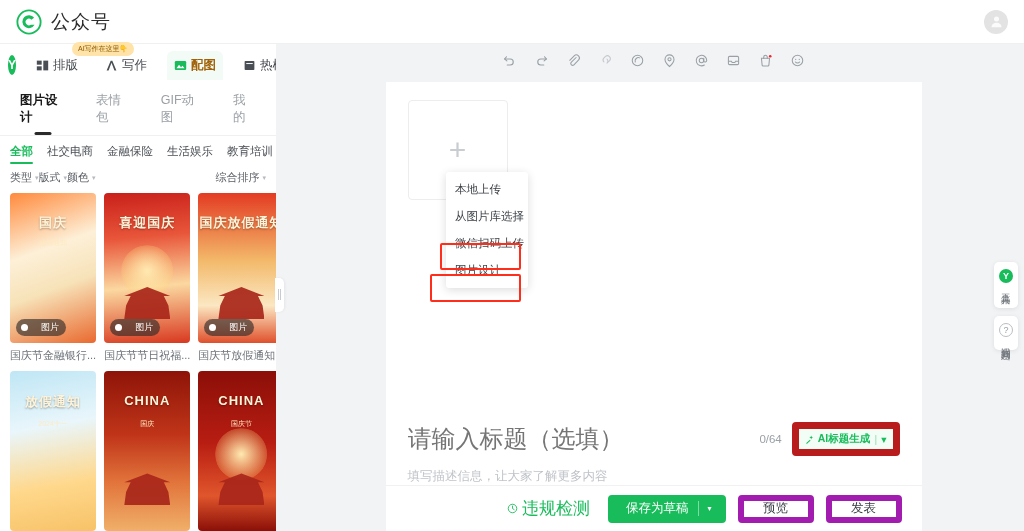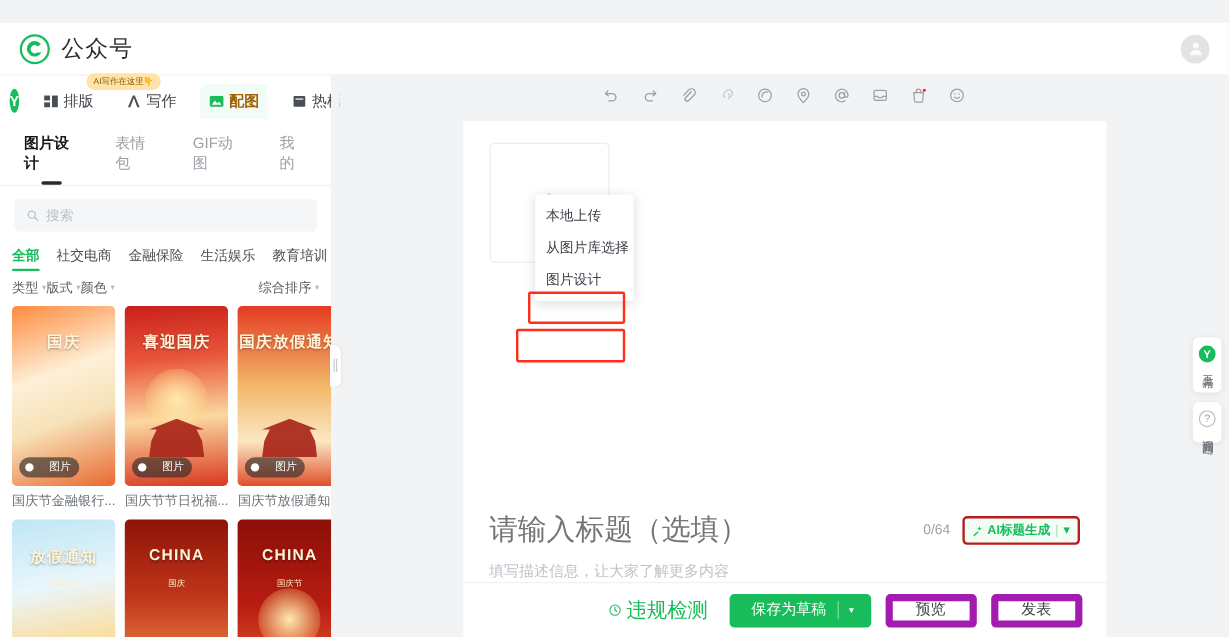--- a/index.html
+++ b/index.html
@@ -8,21 +8,21 @@
     overflow: hidden;
     font-family: "Liberation Sans", "DejaVu Sans", sans-serif;
     background: #f2f3f5;
     color: #333;
   }
   .app { position: relative; width: 1024px; height: 531px; display: flex; flex-direction: column; }
 
   
   .header {
     height: 44px; background: #fff; display: flex; align-items: center;
-    padding: 0 16px; flex: 0 0 44px; border-bottom: 1px solid #f0f0f0; margin-top: 19px;
+    padding: 0 16px; flex: 0 0 44px; border-bottom: 1px solid #f0f0f0;
   }
   .brand { display: flex; align-items: center; gap: 9px; }
   .brand-logo { width: 26px; height: 26px; }
   .brand-name { font-size: 19px; color: #2b2b2b; letter-spacing: 1px; font-weight: 500; }
   .header-spacer { flex: 1; }
   .avatar {
     width: 24px; height: 24px; border-radius: 50%; background: #e3e3e3;
     display: flex; align-items: center; justify-content: center;
   }
 
@@ -154,21 +154,21 @@
 
   .title-row {
     display: flex; align-items: center; gap: 10px; padding: 0 22px; margin-top: 22px;
   }
   .title-input {
     flex: 1; font-size: 24px; color: #c3c6ca; border: none; outline: none;
     font-family: inherit; background: transparent;
   }
   .counter { font-size: 11.5px; color: #9aa0a6; }
   .ai-title-btn {
-    display: flex; align-items: center; gap: 4px; border: 2px solid #b91c1c; background: #f2fdf6;
+    display: flex; align-items: center; gap: 4px; border: 7px solid #b91c1c; background: #f2fdf6;
     color: #18bc5b; font-size: 10.5px; padding: 3px 6px; border-radius: 4px; cursor: pointer; font-weight: 600;
   }
   .ai-title-btn .sep { color: #b7e8c8; }
   .desc-row { padding: 12px 22px 0 22px; font-size: 12.5px; color: #bfc3c8; }
 
   .canvas-footer {
     height: 46px; flex: 0 0 46px; display: flex; align-items: center; justify-content: flex-end;
     gap: 12px; padding: 0 20px; border-top: 1px solid #f1f1f1;
   }
   .check-link { display: flex; align-items: center; gap: 4px; color: #18bc5b; font-size: 17px; cursor: pointer; margin-right: 6px; }
@@ -194,21 +194,21 @@
   }
   .tb-logo { width: 14px; height: 14px; border-radius: 50%; background: #18bc5b; color:#fff;
     font-size: 9px; display:flex; align-items:center; justify-content:center; font-weight:bold; }
   .tb-q { width: 14px; height: 14px; border-radius: 50%; border: 1px solid #b9bec4; color:#9aa0a6;
     font-size: 9px; display:flex; align-items:center; justify-content:center; }
   .tb-text { font-size: 9.5px; color: #70757b; writing-mode: vertical-rl; letter-spacing: 1px; line-height: 1.2; }
   .tb-arrow { color: #c3c7cc; font-size: 9px; }
 
   
   .dropdown {
-    position: absolute; left: 446px; top: 162px; width: 82px; background: #fff;
+    position: absolute; left: 446px; top: 172px; width: 82px; background: #fff;
     box-shadow: 0 2px 10px rgba(0,0,0,.14); border-radius: 3px; z-index: 60; padding: 4px 0;
   }
   .dd-item {
     font-size: 11.5px; color: #3a3f45; padding: 6px 9px; cursor: pointer; white-space: nowrap;
   }
 
   .hl-box {
     position: absolute; border: 2px solid #ff2d1a; border-radius: 2px; z-index: 70; pointer-events: none;
   }
 </style>
@@ -284,29 +284,20 @@
         <div class="toggle"></div>
       </div>
 
       <div class="subtabs">
         <div class="subtab active">图片设计</div>
         <div class="subtab">表情包</div>
         <div class="subtab">GIF动图</div>
         <div class="subtab">我的</div>
       </div>
 
-      <div class="searchwrap">
-        <div class="searchbox">
-          <svg width="11" height="11" viewBox="0 0 16 16" fill="none" stroke="#bdc1c6" stroke-width="1.7">
-            <circle cx="7" cy="7" r="4.6"></circle>
-              <line x1="10.5" y1="10.5" x2="14.4" y2="14.4" stroke-linecap="round"></line>
-          </svg>
-          <input type="text" placeholder="搜索" style="">
-        </div>
-      </div>
 
       <div class="cats">
         <div class="cat active">全部</div>
         <div class="cat">社交电商</div>
         <div class="cat">金融保险</div>
         <div class="cat">生活娱乐</div>
         <div class="cat">教育培训</div>
 
       </div>
 
@@ -511,19 +502,20 @@
           <div class="tb-text">遇到问题</div>
         </div>
       </div>
 
     </div>
   </div>
 
   <div class="dropdown">
     <div class="dd-item">本地上传</div>
     <div class="dd-item">从图片库选择</div>
+    <div class="dd-item">微信扫码上传</div>
     <div class="dd-item">图片设计</div>
   </div>
 
   <div class="hl-box" style="left:440px; top:243px; width:81px; height:27px;"></div>
   <div class="hl-box" style="left:430px; top:274px; width:91px; height:28px;"></div>
 
 </div>
 
 </body></html>

